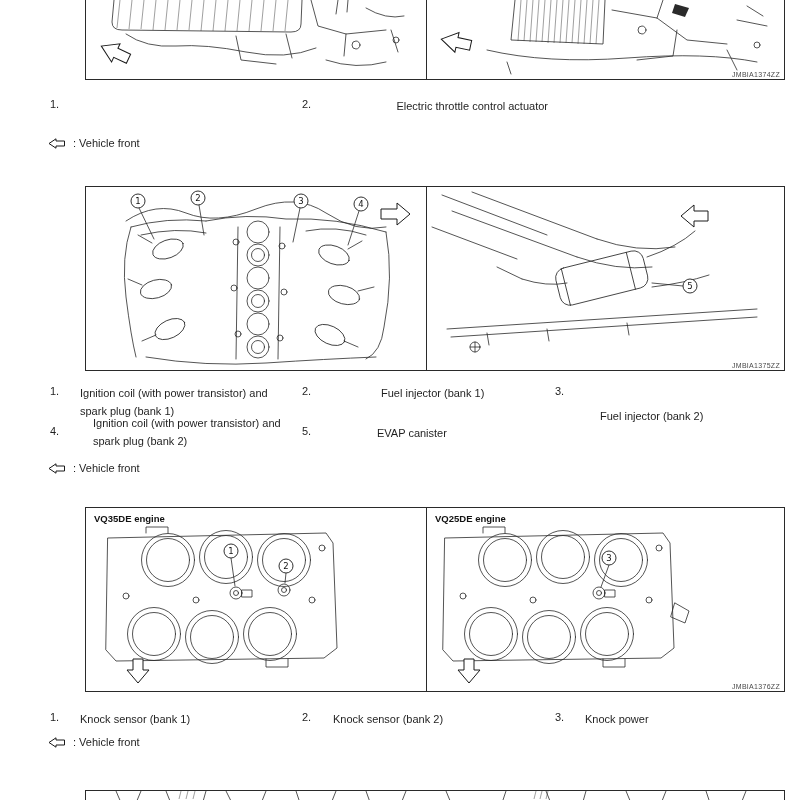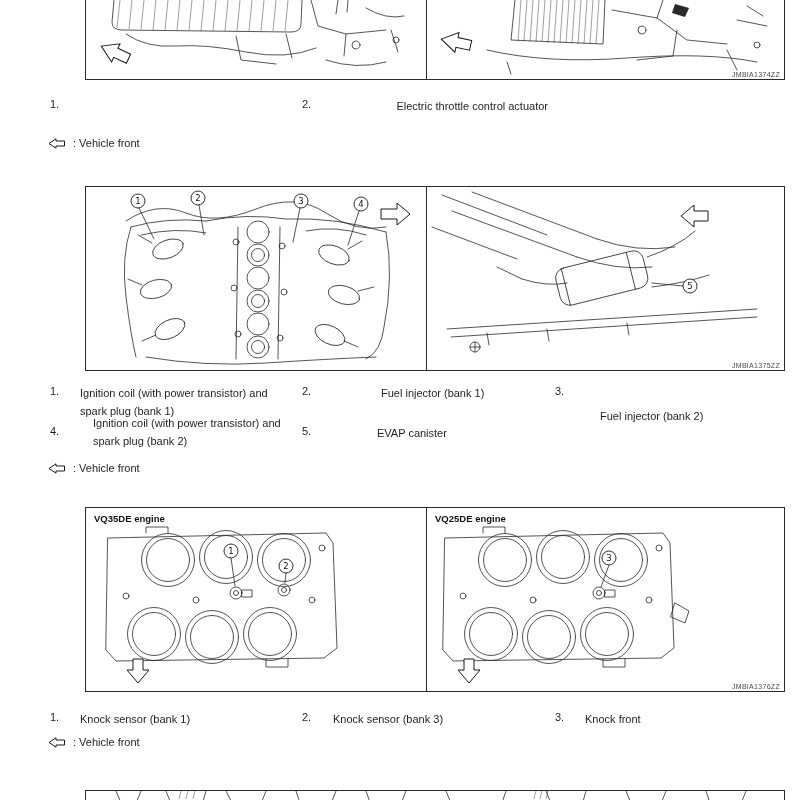--- a/index.html
+++ b/index.html
@@ -236,23 +236,23 @@
             <text x="182" y="53" class="callout-num">3</text>
           </g>
       </svg>
     </div>
     <div class="figcode">JMBIA1376ZZ</div>
   </div>
 
   <span class="lnum" style="left:50px; top:711px;">1.</span>
   <span class="ltext" style="left:80px; top:711px; width:205px;">Knock sensor (bank 1)</span>
   <span class="lnum" style="left:302px; top:711px;">2.</span>
-  <span class="ltext" style="left:333px; top:711px; width:210px;">Knock sensor (bank 3)</span>
+  <span class="ltext" style="left:333px; top:711px; width:210px;">Knock sensor (bank 2)</span>
   <span class="lnum" style="left:555px; top:711px;">3.</span>
-  <span class="ltext" style="left:585px; top:711px; width:200px;">Knock front</span>
+  <span class="ltext" style="left:585px; top:711px; width:200px;">Knock power</span>
 
   <div class="vf" style="top:736px;">
     <svg width="17" height="11" viewBox="0 0 17 11">
       <polygon class="arrow" points="16.5,3 8,3 8,0.8 1,5.5 8,10.2 8,8 16.5,8"></polygon>
     </svg>
     <span>: Vehicle front</span>
   </div>
 
   <div class="figure fig-bottom">
     <svg width="698" height="58" viewBox="0 0 698 58">

